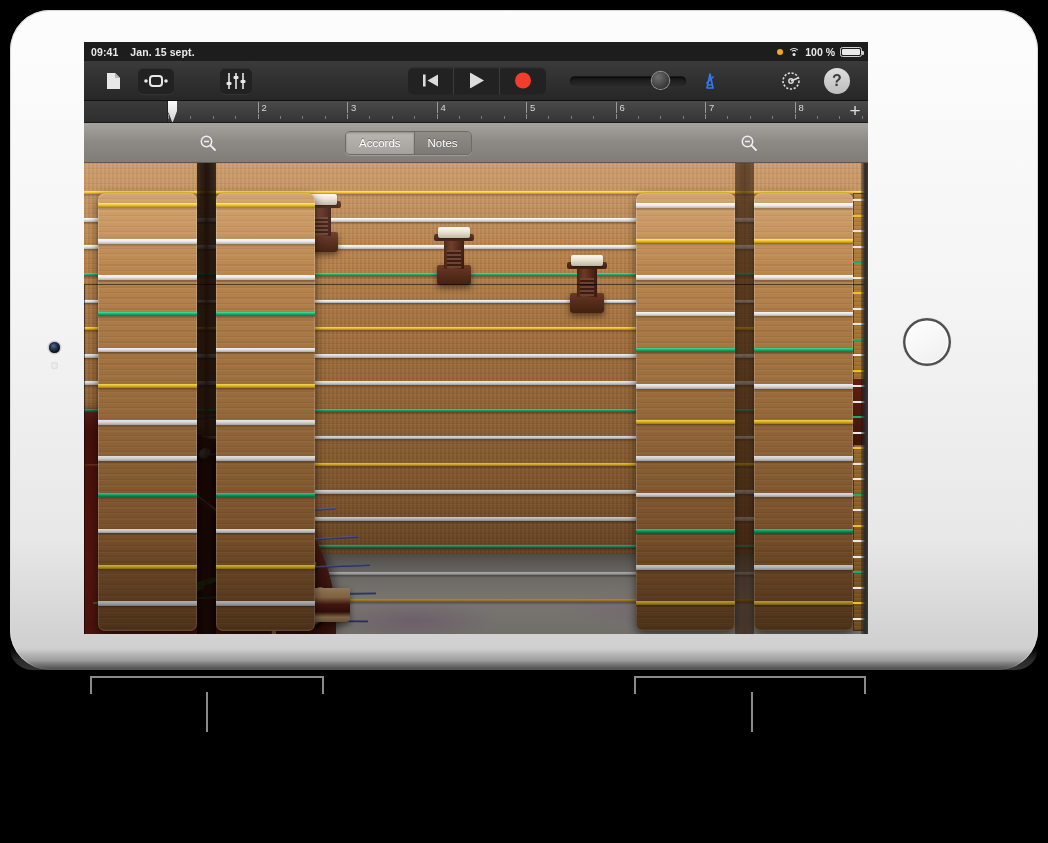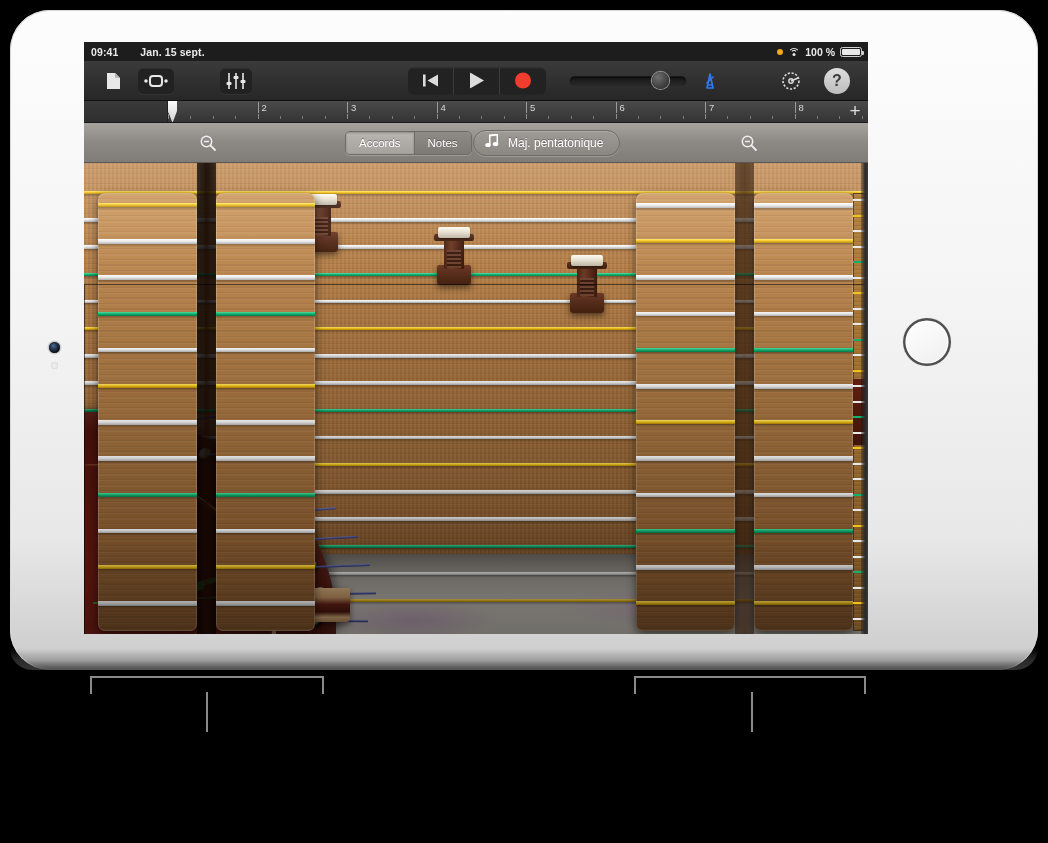--- a/index.html
+++ b/index.html
@@ -54,21 +54,21 @@
     background:#1d1d1d;
     overflow:hidden;
   }
 
   
   #status-bar{
     position:absolute; left:0; top:0; width:100%; height:19px;
     background:#1d1d1d; color:#e9e9e9;
     font-size:10.5px; display:flex; align-items:center;
   }
-  #sb-left{ position:absolute; left:7px; display:flex; gap:22px; align-items:center; font-weight:bold; letter-spacing:.1px;}
+  #sb-left{ position:absolute; left:7px; display:flex; gap:12px; align-items:center; font-weight:bold; letter-spacing:.1px;}
   #sb-right{ position:absolute; right:6px; display:flex; gap:5px; align-items:center; font-weight:bold;}
   .rec-dot{ width:6px;height:6px;border-radius:50%;background:#f2a91b; }
   .wifi{ display:inline-block; width:12px; height:10px; position:relative; }
   .wifi i{ position:absolute; border:1.4px solid #e9e9e9; border-bottom:none;
            border-left-color:transparent; border-right-color:transparent;
            border-radius:50% 50% 0 0 / 100% 100% 0 0; left:50%; transform:translateX(-50%);}
   .wifi i:nth-child(1){ width:12px; height:6px; top:1px;}
   .wifi i:nth-child(2){ width:7px; height:3.5px; top:3.5px;}
   .wifi i:nth-child(3){ width:3px;height:3px;top:6.5px;border:none;background:#e9e9e9;border-radius:50%;}
   .battery{ width:22px;height:10px;border:1.2px solid #cfcfcf;border-radius:2.4px;position:relative;padding:1px;}
@@ -537,32 +537,20 @@
         <line x1="5" y1="7.5" x2="10" y2="7.5" stroke="#efefef" stroke-width="1.5"></line>
         <line x1="11.4" y1="11.4" x2="16" y2="16" stroke="#efefef" stroke-width="1.8" stroke-linecap="round"></line>
       </svg>
     </div>
 
     <div id="segmented">
       <div class="seg active">Accords</div>
       <div class="seg">Notes</div>
     </div>
 
-    <div id="scale-pill">
-      <span>
-        <svg width="16" height="14" viewBox="0 0 16 14">
-          <rect x="4" y="1" width="9" height="1.9" fill="#fff" transform="skewY(-6)"></rect>
-          <rect x="4" y="1.5" width="1.5" height="9" fill="#fff"></rect>
-          <rect x="11.5" y="0.6" width="1.5" height="9" fill="#fff"></rect>
-          <ellipse cx="3" cy="11" rx="2.8" ry="2.1" fill="#fff"></ellipse>
-          <ellipse cx="10.5" cy="10.1" rx="2.8" ry="2.1" fill="#fff"></ellipse>
-        </svg>
-      </span>
-      <span>Maj. pentatonique</span>
-    </div>
   </div>
 
   <div id="stage">
     <div id="soundboard"></div>
     <div id="mist"></div>
 
     <div id="stage-strings">
         <div class="fstring s-yellow" style="top: 28px; height: 3.2px;">
           <span class="core"></span>
         </div>

